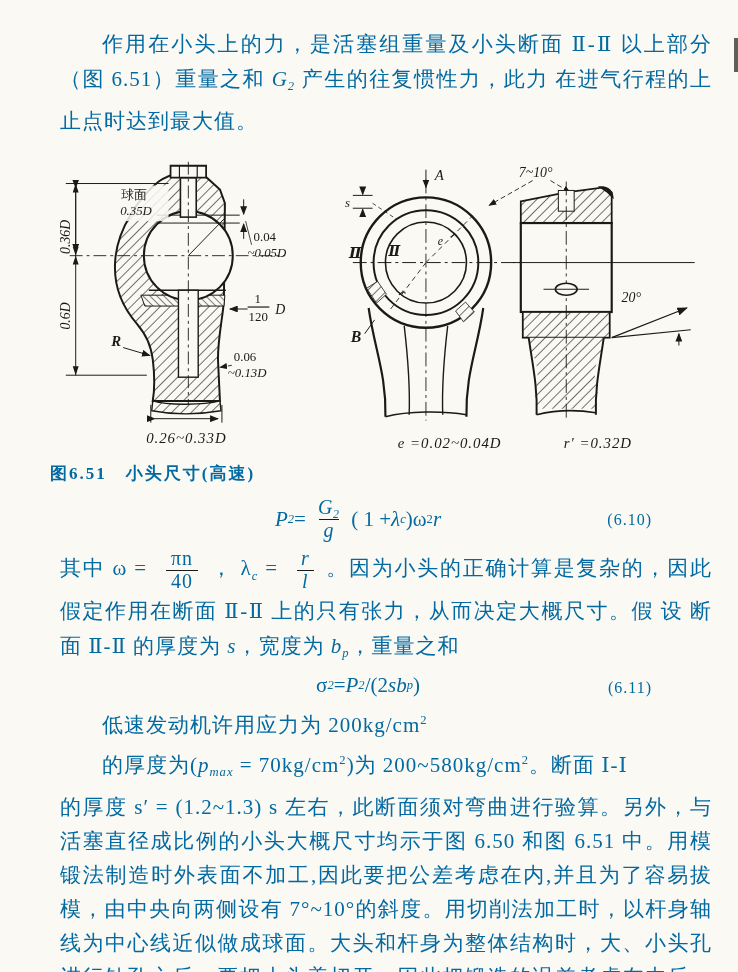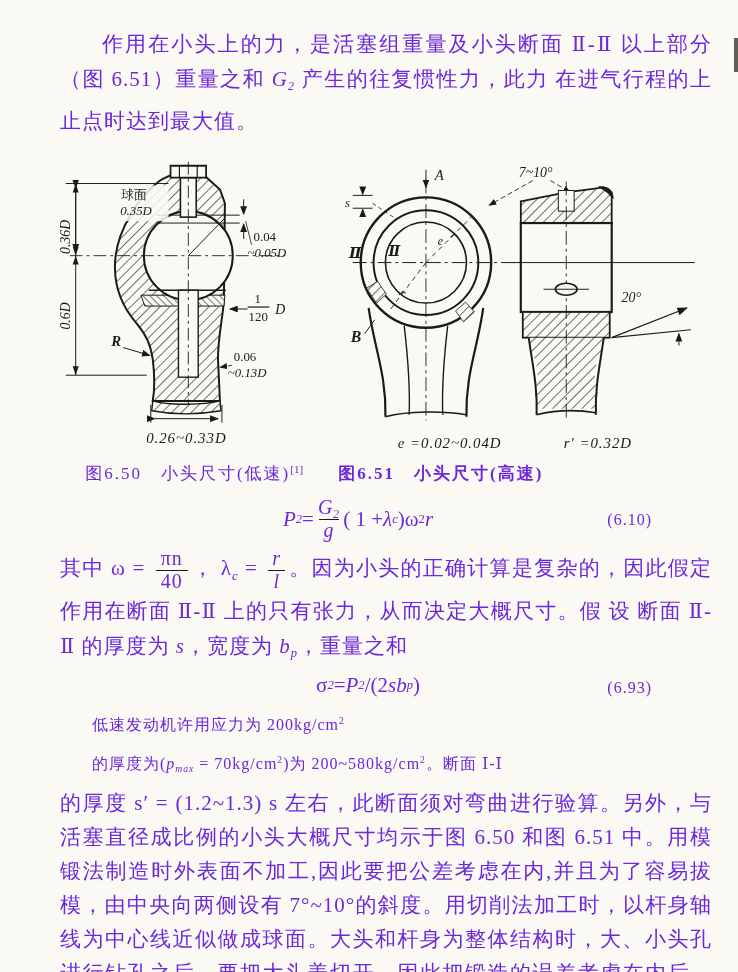--- a/index.html
+++ b/index.html
@@ -1,37 +1,37 @@
 <!DOCTYPE html>
 <html><head>
 <meta charset="utf-8">
 <style>
   html,body{margin:0;padding:0;background:#d8d5cc;}
   .page{position:relative;width:738px;height:972px;margin:0 auto;background:#faf9f4;
-        color:#6d28d9;font-family:"Liberation Serif","DejaVu Serif",serif;
+        color:#0369a1;font-family:"Liberation Serif","DejaVu Serif",serif;
         box-sizing:border-box;padding:6px 26px 0 60px;overflow:hidden;}
   .edge{position:absolute;right:0;top:38px;width:4px;height:34px;background:#3a372f;opacity:.8;}
   .para{font-size:21px;line-height:35px;text-align:justify;letter-spacing:1px;}
   .indent{text-indent:2em;}
   .p3{line-height:34px;}
   .figrow{display:flex;margin:2px 0 0 -10px;}
   .caps{display:flex;margin-left:-10px;font-size:17px;letter-spacing:2px;margin-top:2px;}
   .caps .c1{width:292px;text-align:center;}
   .caps .c2{width:378px;text-align:left;padding-right:40px;box-sizing:border-box;font-weight:bold;}
   .formula{position:relative;text-align:center;margin-top:12px;font-size:21px;min-height:30px;}
   .formula .inner{display:inline-flex;align-items:center;position:relative;left:-18px;}
   .f610 .inner{left:-28px;}
   .eqnum{position:absolute;right:60px;top:50%;transform:translateY(-50%);font-size:16px;letter-spacing:1px;}
   .i{font-style:italic;}
   .sub{font-size:0.6em;vertical-align:-0.35em;font-style:italic;}
   .sup{font-size:0.6em;vertical-align:0.6em;}
   .frac{display:inline-flex;flex-direction:column;align-items:center;vertical-align:middle;
-        line-height:1.1;font-size:0.95em;margin:0 4px;}
+        line-height:1.1;font-size:0.95em;margin:0 12px;}
   .frac .fd{border-top:1.6px solid #1c1a16;padding:0 5px;}
-  .lineitem{font-size:16px;line-height:35px;letter-spacing:1px;text-indent:2em;}
+  .lineitem{font-size:21px;line-height:35px;letter-spacing:1px;text-indent:2em;}
   svg text{font-family:"Liberation Serif","DejaVu Serif",serif;fill:#1c1a16;}
   .cap-sup{font-size:0.65em;vertical-align:0.55em;letter-spacing:0;}
 </style>
 </head>
 <body>
 
 <div class="page">
   <div class="edge"></div>
 
   <p class="para indent"><span>作用在小头上的力，是活塞组重量及小头断面 Ⅱ-Ⅱ 以上部分（图 6.51）重量之和 </span><span class="i">G</span><span class="sub">2</span><span> 产生的往复惯性力，此力 在进气行程的上止点时达到最大值。</span></p>
@@ -185,21 +185,20 @@
         <line x1="276" y1="178" x2="356" y2="170" stroke="#1c1a16" stroke-width="1.2"></line>
         <line x1="344" y1="186" x2="344" y2="174" stroke="#1c1a16" stroke-width="1" marker-end="url(#ar2)"></line>
       </g>
 
       <text x="112" y="290" font-size="15" font-style="italic" text-anchor="middle" letter-spacing="1">e =0.02~0.04D</text>
       <text x="262" y="290" font-size="15" font-style="italic" text-anchor="middle" letter-spacing="1">r′ =0.32D</text>
     </svg>
   </div>
 
   <div class="caps">
-    <div class="c1"><span>图6.50　小头尺寸(低速)</span><span class="cap-sup">[1]</span></div>
     <div class="c2">图6.51　小头尺寸(高速)</div>
   </div>
 
   <div class="formula f610">
     <span class="inner">
         <span class="i">P</span>
         <span class="sub">2</span>
         <span> = </span>
         <span class="frac i">
           <span class="fn">G₂</span>
@@ -228,20 +227,20 @@
         <span>σ</span>
         <span class="sub">2</span>
         <span> = </span>
         <span class="i">P</span>
         <span class="sub">2</span>
         <span>/(2</span>
         <span class="i">sb</span>
         <span class="sub">p</span>
         <span>)</span>
       </span>
-    <span class="eqnum">(6.93)</span>
+    <span class="eqnum">(6.11)</span>
   </div>
 
   <div class="lineitem"><span>低速发动机许用应力为 200kg/cm</span><span class="sup">2</span></div>
   <div class="lineitem"><span>的厚度为(</span><span class="i">p</span><span class="sub">max</span><span> = 70kg/cm</span><span class="sup">2</span><span>)为 200~580kg/cm</span><span class="sup">2</span><span>。断面 Ⅰ-Ⅰ</span></div>
 
   <p class="para p3" style="margin:0;">的厚度 s′ = (1.2~1.3) s 左右，此断面须对弯曲进行验算。另外，与活塞直径成比例的小头大概尺寸均示于图 6.50 和图 6.51 中。用模锻法制造时外表面不加工,因此要把公差考虑在内,并且为了容易拔模，由中央向两侧设有 7°~10°的斜度。用切削法加工时，以杆身轴线为中心线近似做成球面。大头和杆身为整体结构时，大、小头孔进行钻孔之后，要把大头盖切开，因此把锻造的误差考虑在内后，须使小头外圆相对中心点偏心 0.02~0.04D 左右。</p>
 </div>
 
 </body></html>

